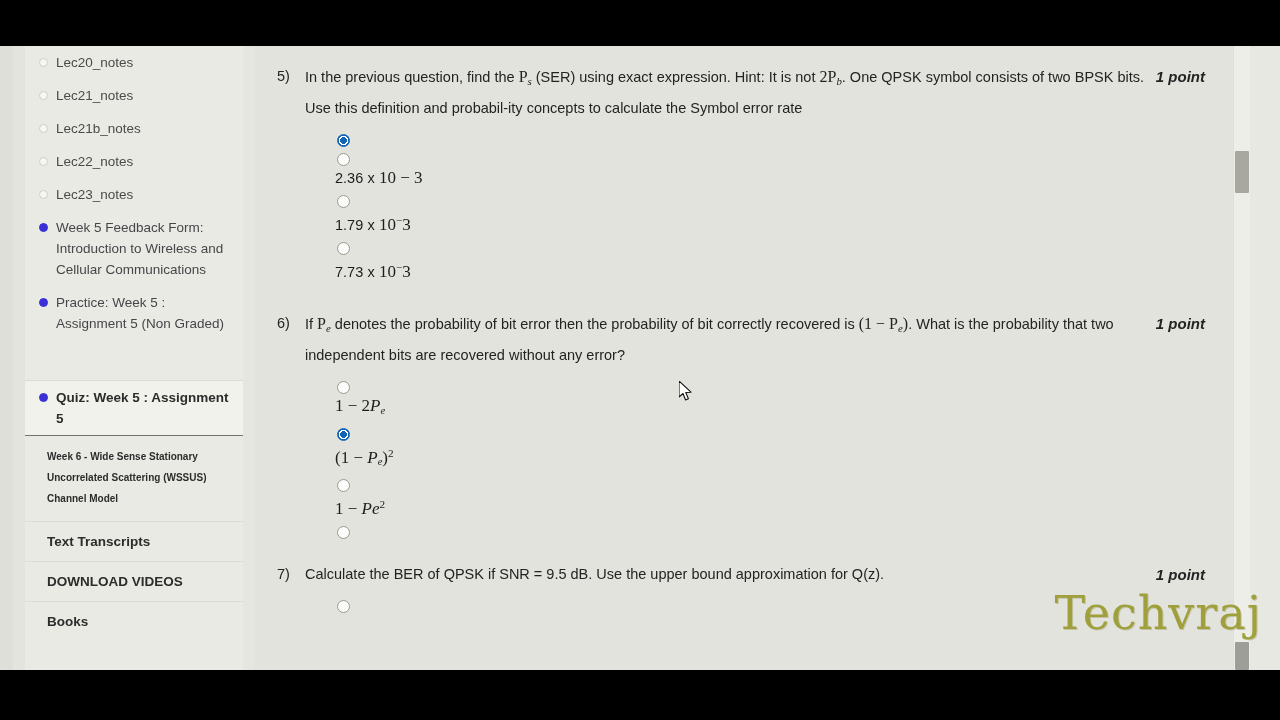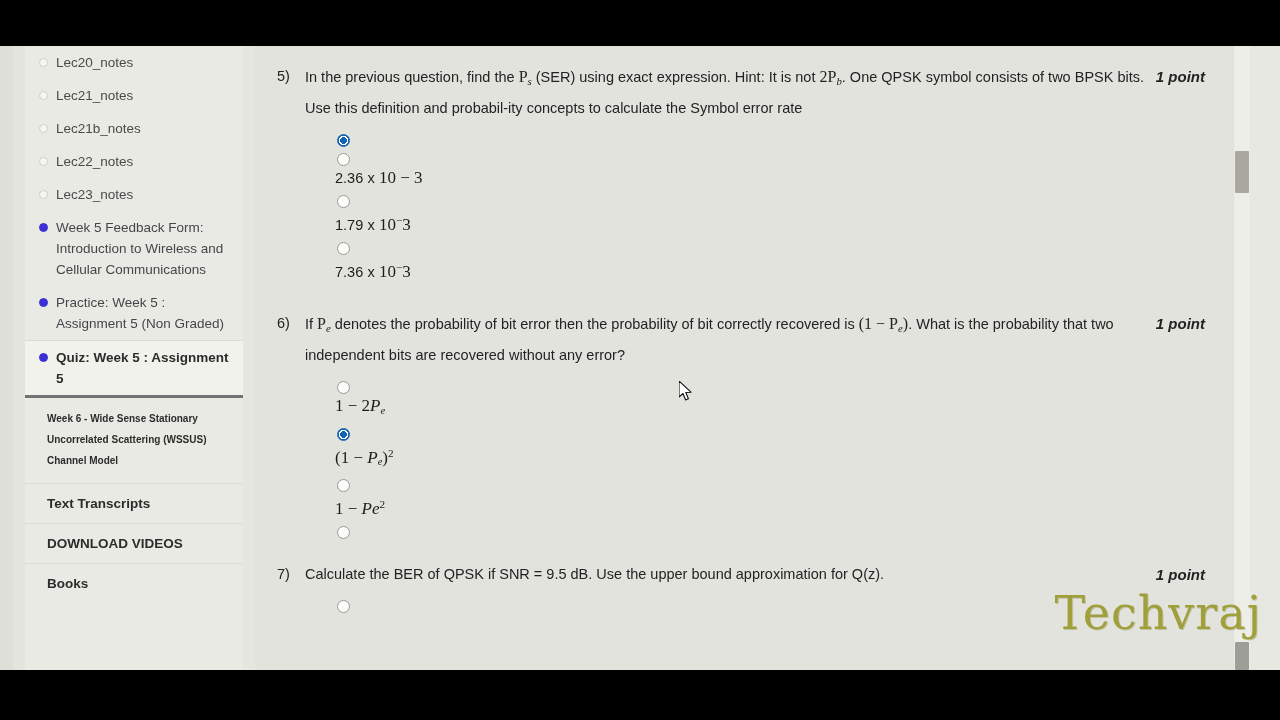--- a/index.html
+++ b/index.html
@@ -93,21 +93,22 @@
     flex: 1 1 auto;
     color: #46464a;
     font-size: 13.5px;
   }
   .side-item.notes { padding-top: 6px; padding-bottom: 6px; }
   .side-item.notes .label { color: #4a4a4a; }
 
   .side-item.active {
     background: #f2f2ec;
     border-top: 1px solid #dcdcd4;
-    border-bottom: 3px solid #737373;
+    border-bottom: 1px solid #737373;
+    margin-top: 40px;
   }
   .side-item.active .label {
     font-weight: bold;
     color: #2c2c2c;
   }
 
   .side-heading {
     padding: 10px 10px 12px 22px;
     font-weight: bold;
     font-size: 10px;
@@ -360,21 +361,21 @@
           <div class="option">
             <span class="radio"></span>
             <div class="opt-text"><span class="num">2.36</span> <span class="num">x</span> <span class="pw">10 − 3</span></div>
           </div>
           <div class="option">
             <span class="radio"></span>
             <div class="opt-text"><span class="num">1.79</span> <span class="num">x</span> <span class="pw">10</span><sup>−</sup><span class="pw">3</span></div>
           </div>
           <div class="option">
             <span class="radio"></span>
-            <div class="opt-text"><span class="num">7.36</span> <span class="num">x</span> <span class="pw">10</span><sup>−</sup><span class="pw">3</span></div>
+            <div class="opt-text"><span class="num">7.73</span> <span class="num">x</span> <span class="pw">10</span><sup>−</sup><span class="pw">3</span></div>
           </div>
         </div>
       </div>
 
       <div class="question" style="margin-top:28px;">
         <div class="q-head">
           <span class="q-num">6)</span>
           <span class="points">1 point</span>
           <span>If </span><span class="math"><span class="up">P</span><sub>e</sub></span><span> denotes the probability of bit error then the probability of bit correctly recovered is </span><span class="math"><span class="up">(1 − </span><span class="up">P</span><sub>e</sub><span class="up">)</span></span><span>. What is the probability that two independent bits are recovered without any error?</span>
         </div>

